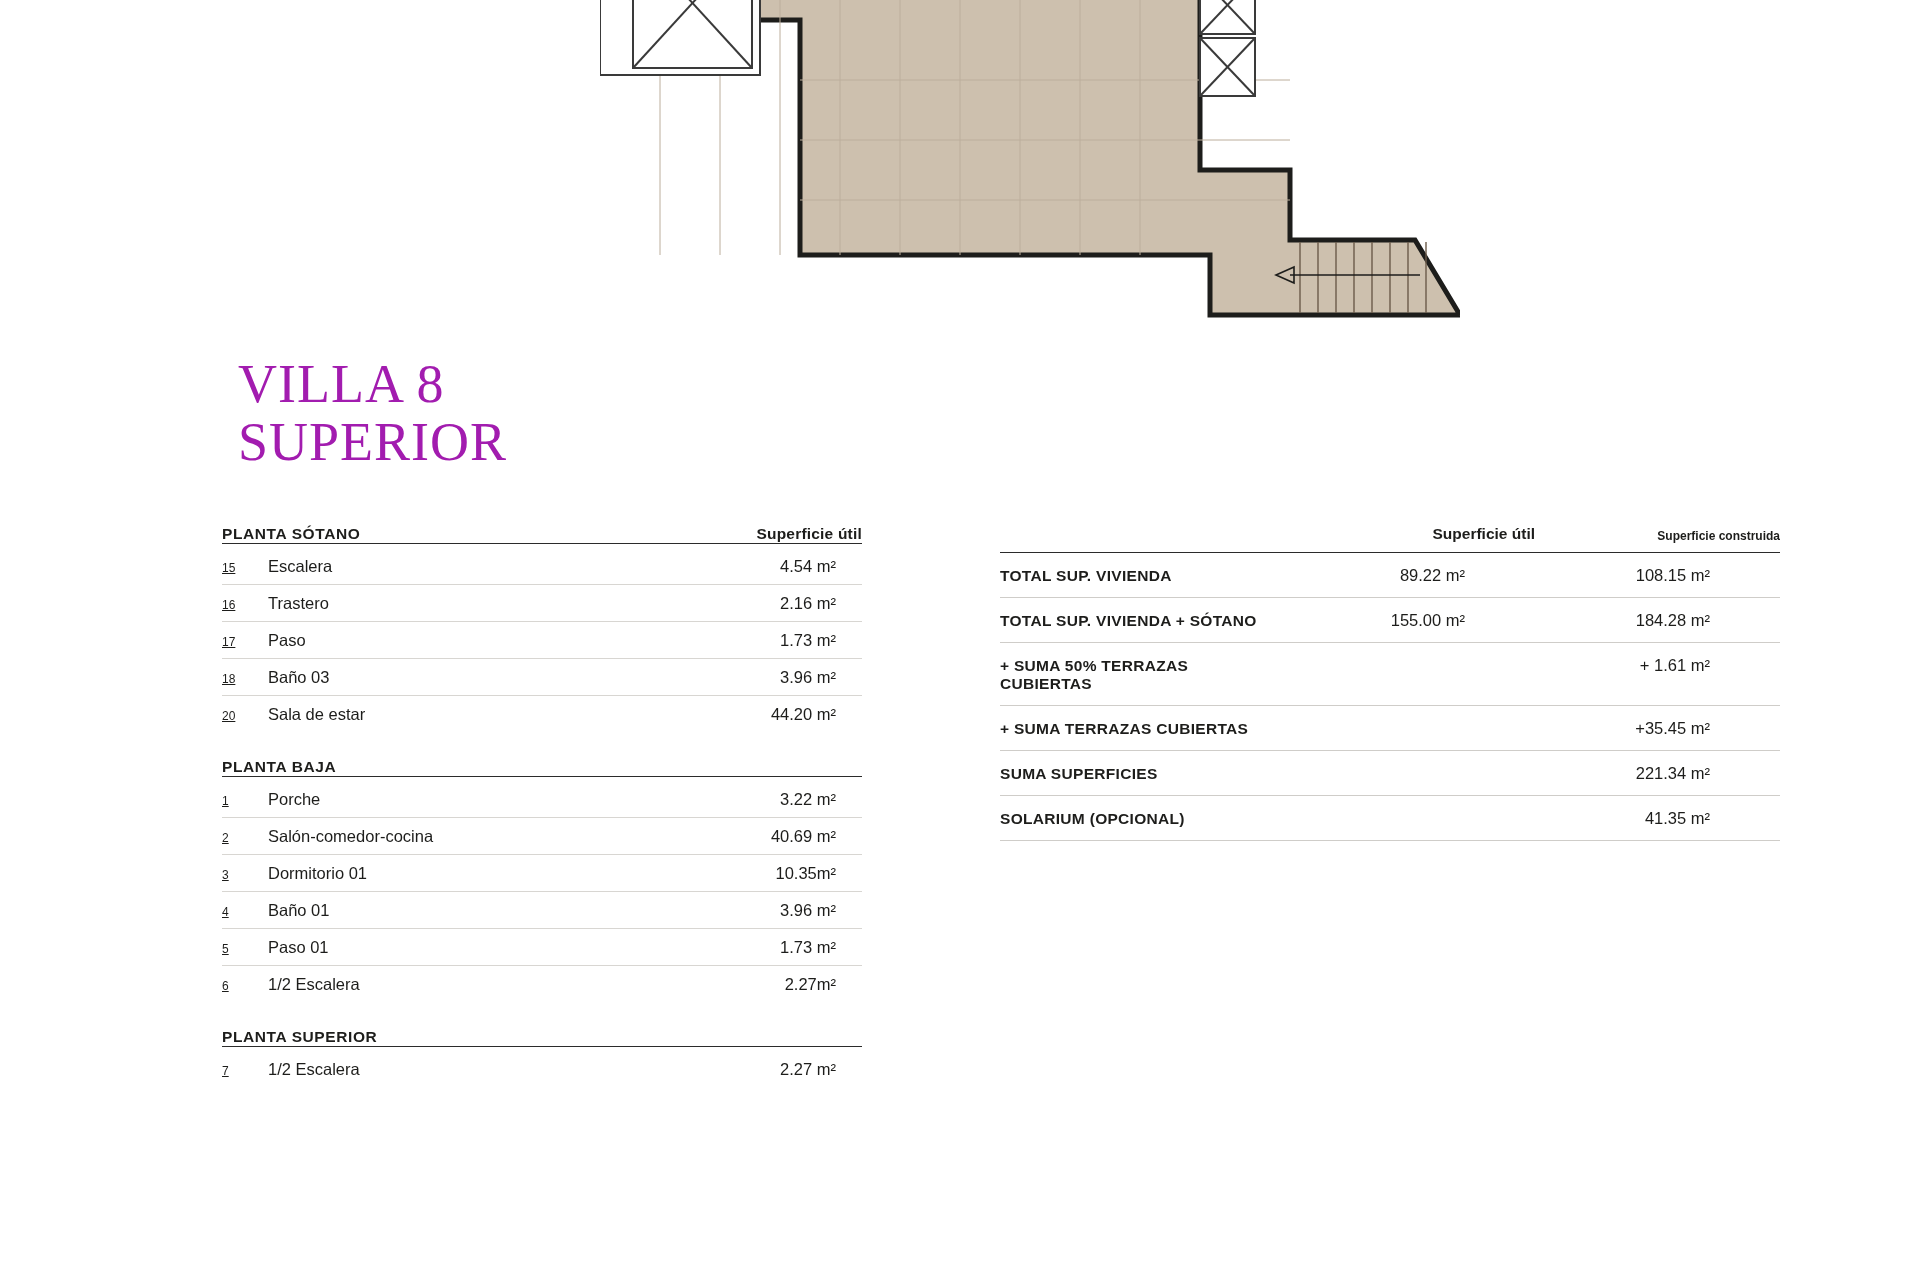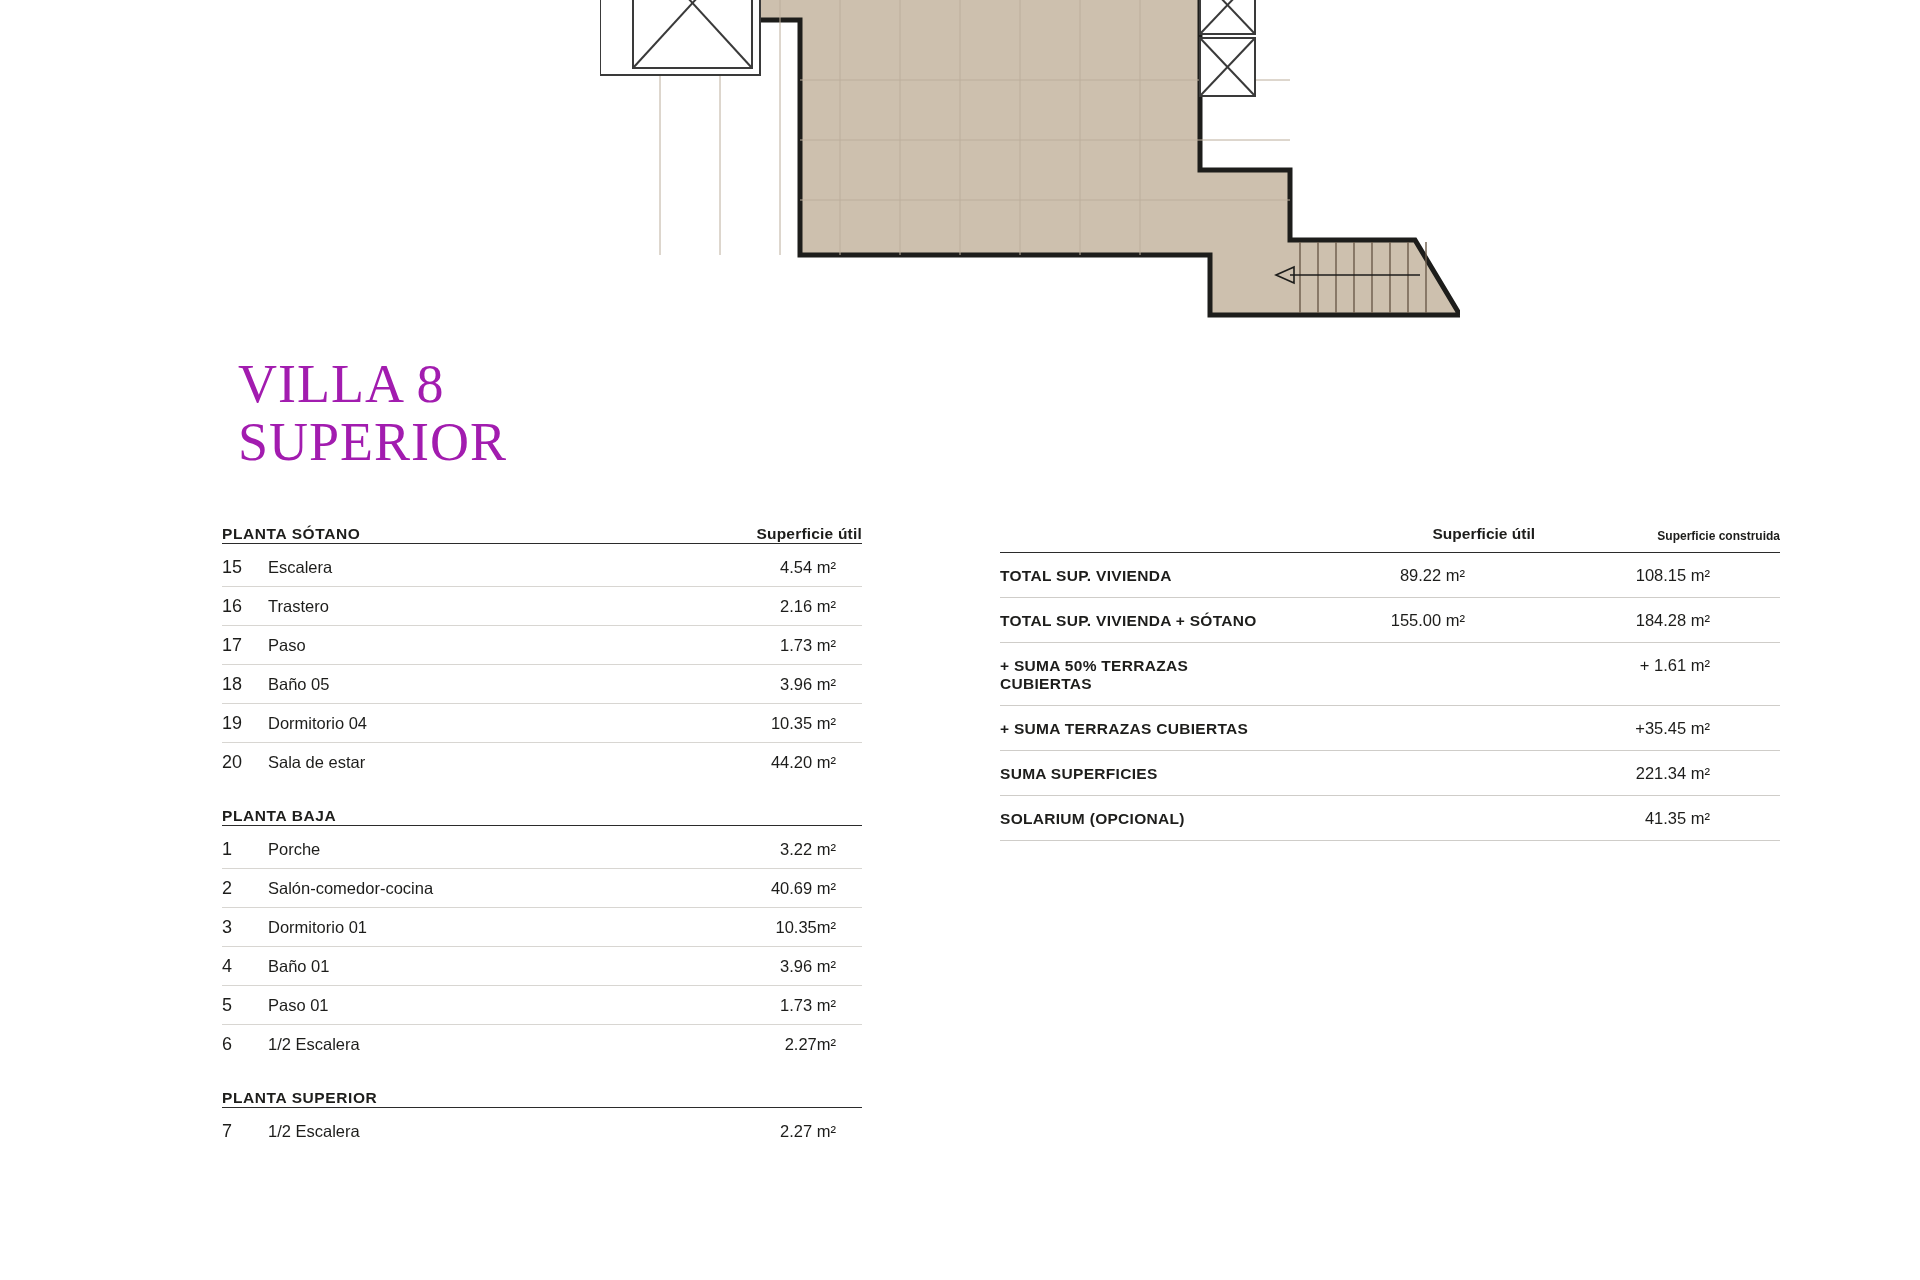--- a/index.html
+++ b/index.html
@@ -63,22 +63,23 @@
   .rows{margin-top:4px;}
   .row{
     display:flex;
     align-items:baseline;
     padding:9px 0 8px 0;
     border-bottom:1px solid #d8d6d2;
   }
   .row:last-child{border-bottom:none;}
   .row .num{
     width:46px;
-    font-size:18px;
+    font-size:12px;
     color:#1d1d1b;
+    text-decoration:underline;
   }
   .row .name{
     flex:1;
     font-size:16.5px;
     color:#1d1d1b;
   }
   .row .val{
     font-size:16.5px;
     text-align:right;
     width:190px;
@@ -221,27 +222,22 @@
       <span class="name">Trastero</span>
       <span class="val">2.16 m²</span>
     </div>
     <div class="row">
       <span class="num">17</span>
       <span class="name">Paso</span>
       <span class="val">1.73 m²</span>
     </div>
     <div class="row">
       <span class="num">18</span>
-      <span class="name">Baño 05</span>
+      <span class="name">Baño 03</span>
       <span class="val">3.96 m²</span>
-    </div>
-    <div class="row">
-      <span class="num">19</span>
-      <span class="name">Dormitorio 04</span>
-      <span class="val">10.35 m²</span>
     </div>
     <div class="row">
       <span class="num">20</span>
       <span class="name">Sala de estar</span>
       <span class="val">44.20 m²</span>
     </div>
   </div>
 
   <div class="gap"></div>
 

